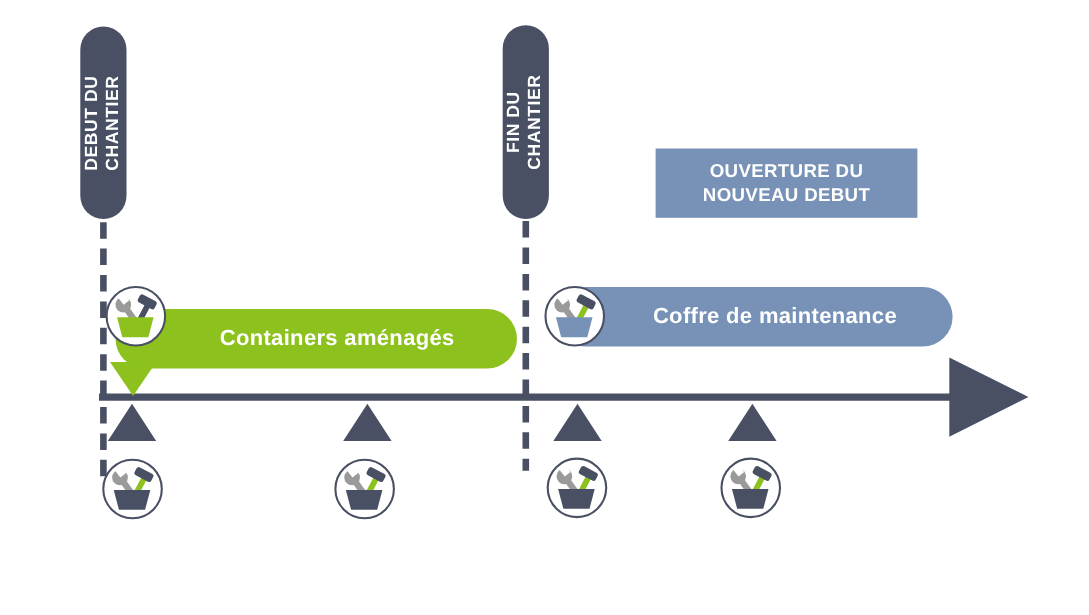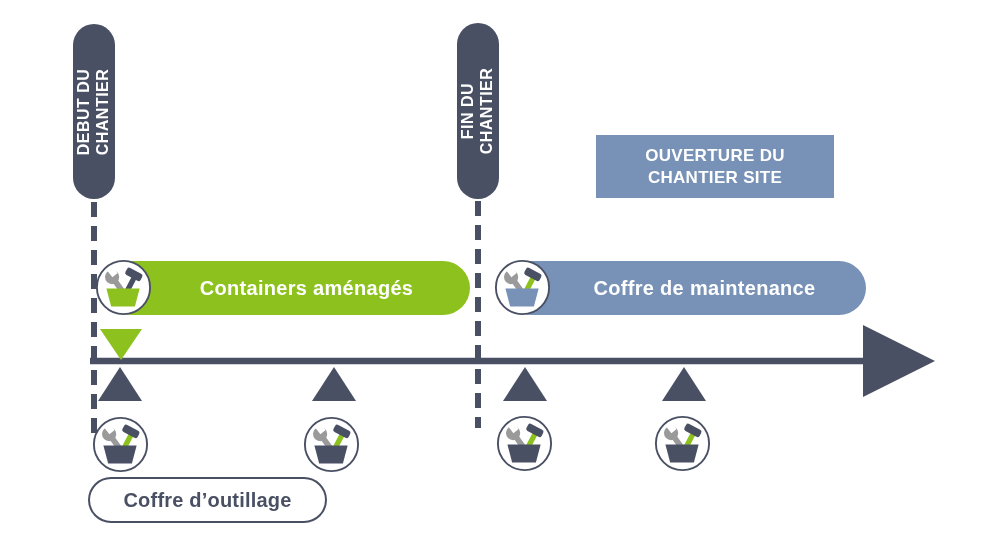--- a/index.html
+++ b/index.html
@@ -31,21 +31,21 @@
     background:var(--steel-blue);border-radius:0;
     display:flex;flex-direction:column;align-items:center;justify-content:center;
     color:#fff;font-size:17px;line-height:1.25;text-align:center;letter-spacing:.3px;margin-left:36px;
   }
   
   .phase{
     position:absolute;top:261px;height:54px;border-radius:27px;box-sizing:border-box;
     display:flex;align-items:center;justify-content:center;
     color:#fff;font-size:20px;letter-spacing:.3px;
   }
-  .phase-green{left:105px;width:365px;background:var(--green);padding-left:38px;}
+  .phase-green{left:105px;width:365px;background:var(--green);padding-left:38px;margin-top:20px;}
   .phase-blue{left:505px;width:361px;background:var(--steel-blue);padding-left:38px;}
   
   .tool{position:absolute;width:57px;height:57px;}
   .tool svg{display:block;width:100%;height:100%;}
   .tool .ring{fill:#fff;stroke:var(--dark-slate);stroke-width:2;}
   .tool .wrench{stroke:var(--wrench-gray);}
   .tool .wrench-head{fill:var(--wrench-gray);}
   .tool .notch{fill:#fff;}
   .tool .hammer-head{fill:var(--dark-slate);}
   .icon-green .box{fill:var(--green);}   .icon-green .handle{stroke:var(--dark-slate);}
@@ -91,21 +91,21 @@
 
   <div class="flag flag-end">
     <div class="rot">
       <span>FIN DU</span>
       <span>CHANTIER</span>
     </div>
   </div>
 
   <div class="opening">
     <span>OUVERTURE DU</span>
-    <span>CHANTIER SITE</span>
+    <span>NOUVEAU DEBUT</span>
   </div>
 
   <div class="phase phase-green">
     <span>Containers aménagés</span>
   </div>
   <div class="phase phase-blue">
     <span>Coffre de maintenance</span>
   </div>
 
   <div class="tool icon-green tool-phase-green">
@@ -168,17 +168,14 @@
       <circle class="ring" cx="30" cy="30" r="28"></circle>
       <line class="wrench" x1="21" y1="23" x2="31" y2="37" stroke-width="6" stroke-linecap="round"></line>
       <circle class="wrench-head" cx="18" cy="19" r="7.5"></circle>
       <rect class="notch" x="14.5" y="8" width="7" height="10" transform="rotate(-38 18 13)"></rect>
       <line class="handle" x1="41" y1="20" x2="30" y2="41" stroke-width="5.5" stroke-linecap="round"></line>
       <rect class="hammer-head" x="32" y="12" width="18" height="8.5" rx="2.5" transform="rotate(28 41 16)"></rect>
       <path class="box" d="M12 31 L47 31 L42 50 L17 50 Z"></path>
     </svg>
   </div>
 
-  <div class="caption">
-    <span>Coffre d’outillage</span>
-  </div>
 
 </div>
 
 </body></html>

